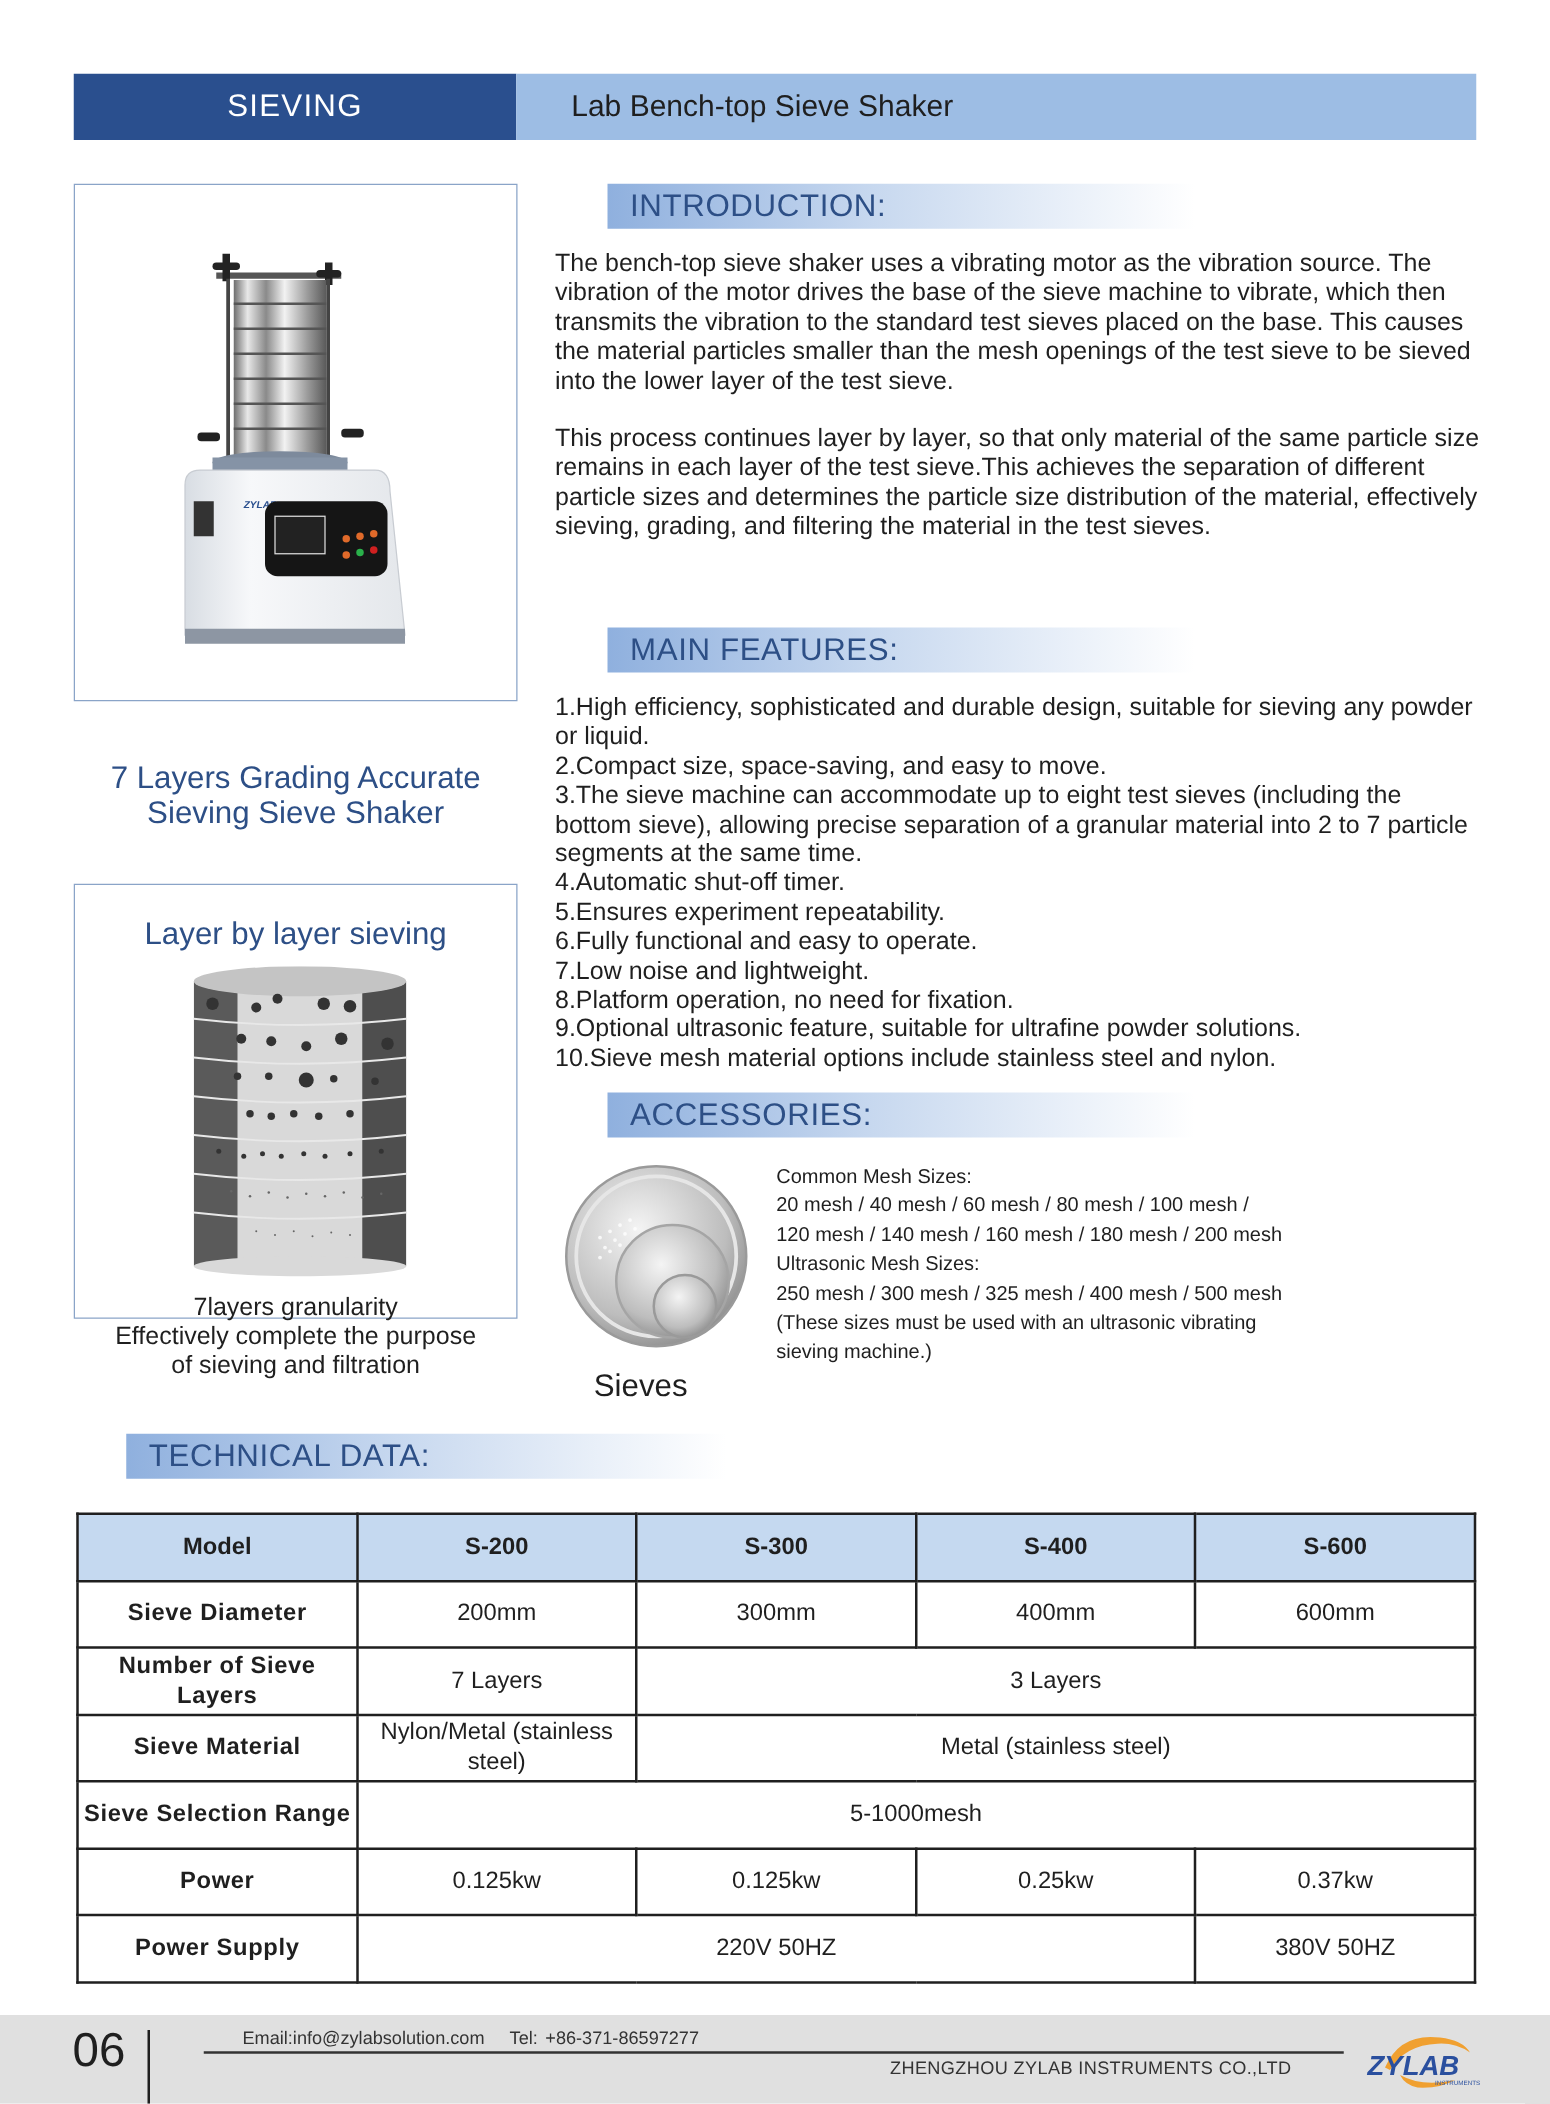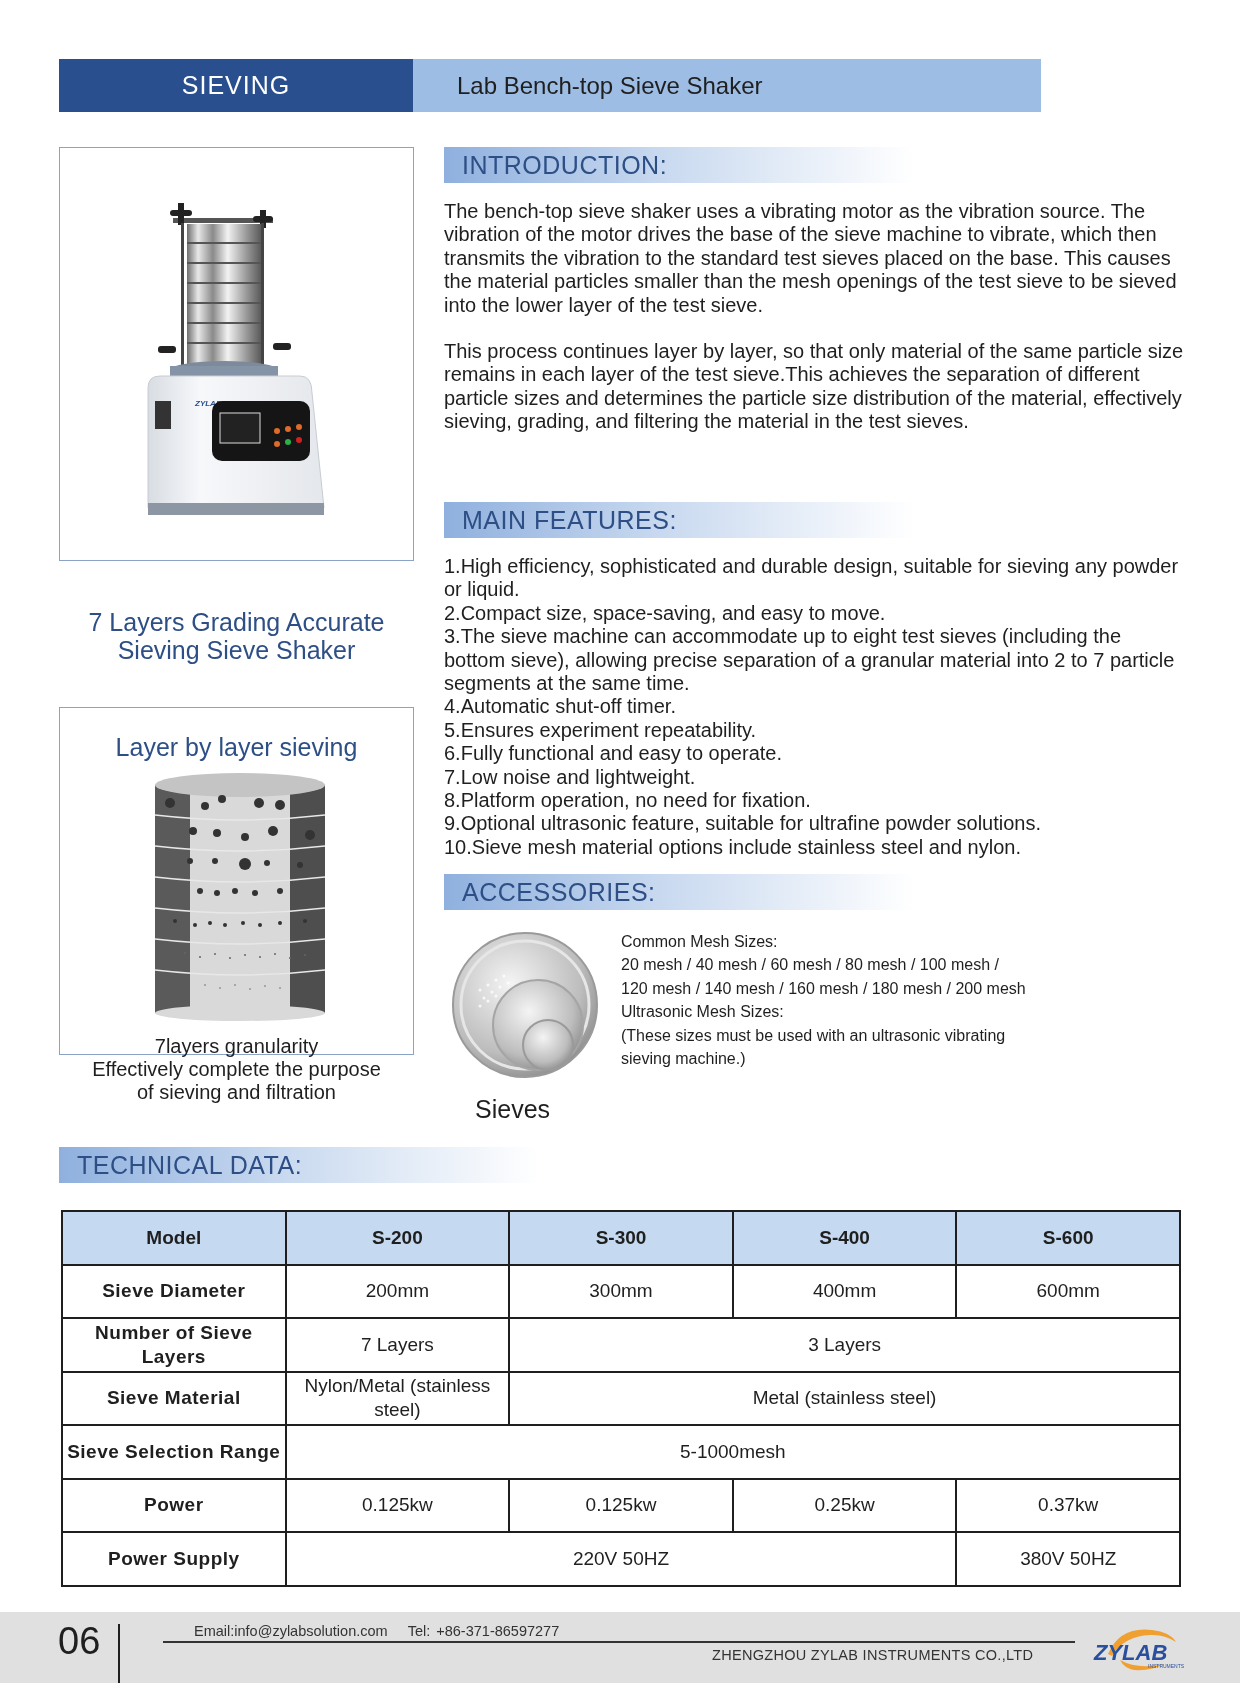--- a/index.html
+++ b/index.html
@@ -1,33 +1,33 @@
 <!DOCTYPE html>
 <html><head>
 <meta charset="utf-8">
 <style>
   * { box-sizing: border-box; margin: 0; padding: 0; }
   html, body { width: 1240px; height: 1683px; background: #ffffff; overflow: hidden; }
   body { position: relative; font-family: "Liberation Sans", sans-serif; color: #1f1f1f; }
 
   
-  .banner { position: absolute; left: 59px; top: 59px; width: 982px; height: 53px; display: flex; }
+  .banner { position: absolute; left: 59px; top: 59px; width: 1122px; height: 53px; display: flex; }
   .banner-left { width: 354px; height: 100%; background: #2a4f8e; color: #ffffff; font-size: 25px; display: flex; align-items: center; justify-content: center; letter-spacing: 1px; }
   .banner-right { flex: 1; height: 100%; background: #9dbde4; color: #1f1f1f; font-size: 24px; display: flex; align-items: center; padding-left: 44px; }
 
   
   .product-box { position: absolute; left: 59px; top: 147px; width: 355px; height: 414px; border: 1px solid #8aa4c8; background: #fff; }
   .product-caption { position: absolute; left: 59px; top: 608px; width: 355px; text-align: center; color: #2d4f86; font-size: 25px; line-height: 28px; }
 
   .layer-box { position: absolute; left: 59px; top: 707px; width: 355px; height: 348px; border: 1px solid #8aa4c8; background: #fff; }
   .layer-title { position: absolute; top: 25px; left: 0; width: 100%; text-align: center; color: #2d4f86; font-size: 25px; }
   .layer-text { position: absolute; top: 327px; left: 0; width: 100%; text-align: center; font-size: 20px; line-height: 23px; color: #1f1f1f; }
 
   
-  .sec-head { position: absolute; height: 36px; background: linear-gradient(to right, #8fb0de 0%, #c7d8ef 45%, #ffffff 100%); color: #2d4f86; font-size: 25px; display: flex; align-items: center; padding-left: 18px; letter-spacing: 0.5px; }
+  .sec-head { position: absolute; height: 36px; background: linear-gradient(to right, #8fb0de 0%, #c7d8ef 45%, #ffffff 100%); color: #2d4f86; font-size: 25px; display: flex; align-items: center; padding-left: 18px; letter-spacing: 0.5px; margin-left: 42px; }
 
   .body-text { position: absolute; font-size: 20px; line-height: 23.4px; color: #1f1f1f; }
   .body-text p { margin: 0; }
 
   
   .sieve-img { position: absolute; left: 450px; top: 930px; width: 150px; height: 150px; }
   .sieve-label { position: absolute; left: 475px; top: 1095px; width: 100px; text-align: left; font-size: 25px; }
   .mesh-text { position: absolute; left: 621px; top: 930px; font-size: 16px; line-height: 23.4px; width: 560px; }
 
   
@@ -236,20 +236,21 @@
       <circle cx="38" cy="71" r="1.5"></circle>
       <circle cx="46" cy="66" r="1.5"></circle>
   </g>
 </svg>
 <div class="sieve-label">Sieves</div>
 <div class="mesh-text">
   <div>Common Mesh Sizes:</div>
   <div>20 mesh / 40 mesh / 60 mesh / 80 mesh / 100 mesh /</div>
   <div>120 mesh / 140 mesh / 160 mesh / 180 mesh / 200 mesh</div>
   <div>Ultrasonic Mesh Sizes:</div>
+  <div>250 mesh / 300 mesh / 325 mesh / 400 mesh / 500 mesh</div>
   <div>(These sizes must be used with an ultrasonic vibrating</div>
   <div>sieving machine.)</div>
 </div>
 
 <div class="sec-head" style="left:59px; top:1147px; width:480px;">TECHNICAL DATA:</div>
 <table class="tech">
   <colgroup>
     <col style="width:20%">
       <col style="width:20%">
       <col style="width:20%">

